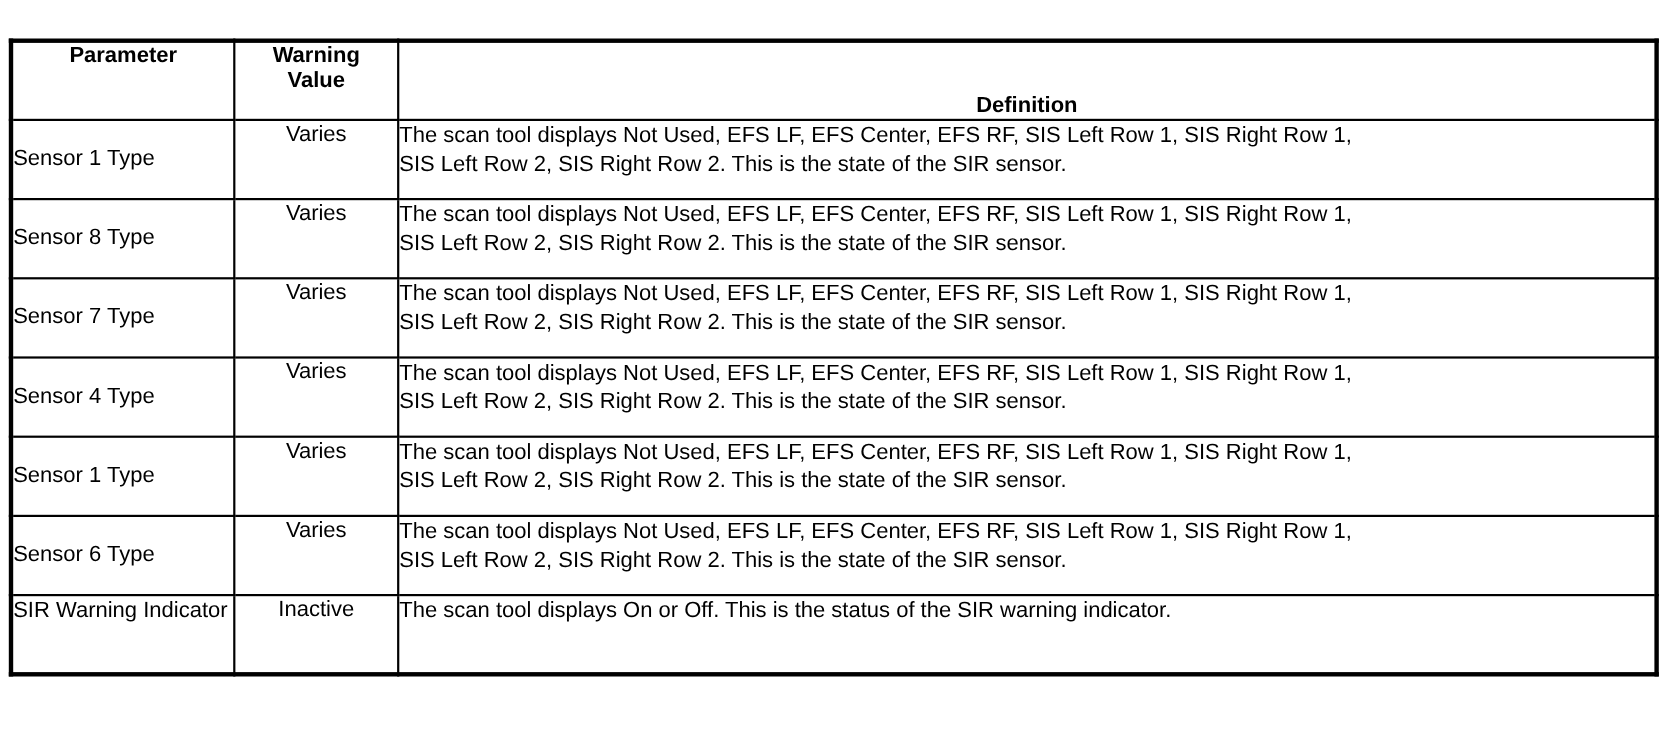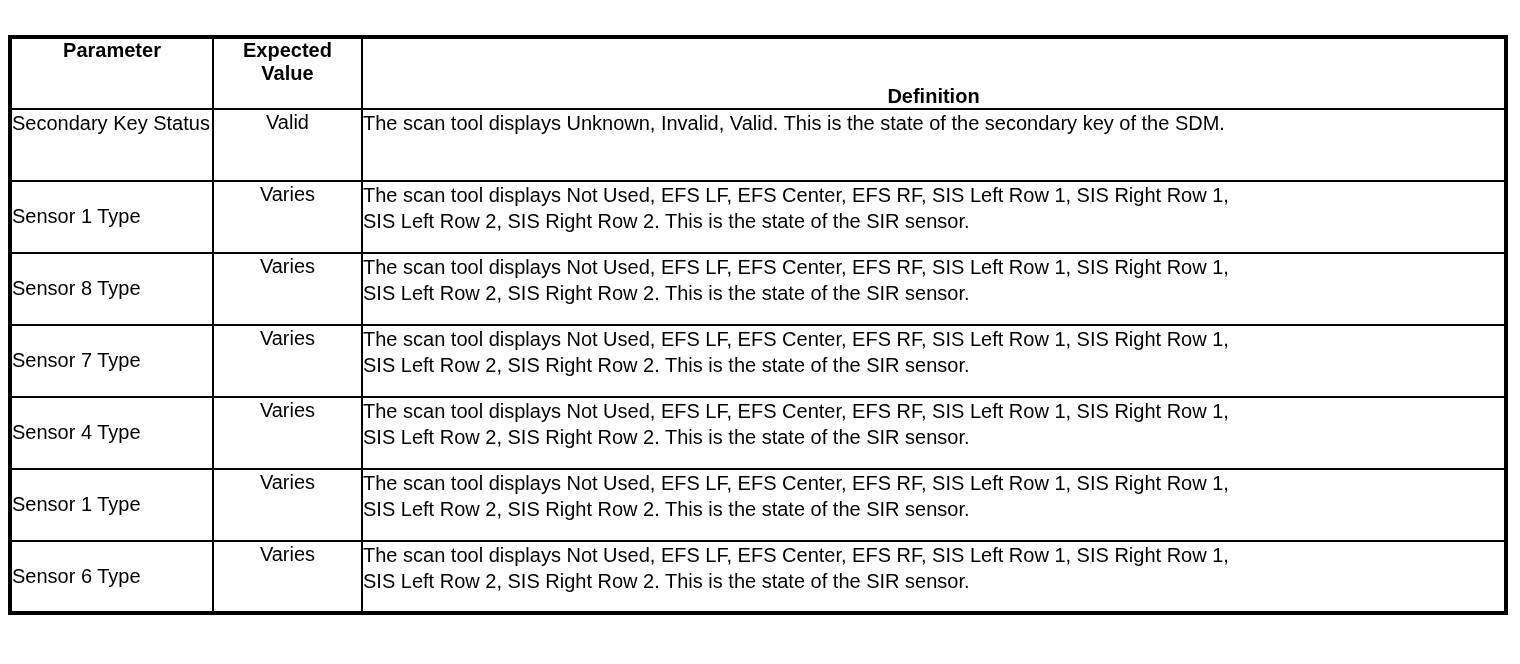--- a/index.html
+++ b/index.html
@@ -108,33 +108,28 @@
   <table class="param-table">
     <colgroup>
       <col class="col-parameter">
       <col class="col-expected">
       <col class="col-definition">
     </colgroup>
     <thead>
       <tr>
         <th class="h-parameter">Parameter</th>
         <th class="h-expected">
-          <span class="hdr-line">Expected</span>
+          <span class="hdr-line">Warning</span>
           <span class="hdr-line">Value</span>
         </th>
         <th class="h-definition">Definition</th>
       </tr>
     </thead>
     <tbody>
 
-      <tr>
-        <td class="c-parameter">Secondary Key Status</td>
-        <td class="c-expected">Valid</td>
-        <td class="c-definition">The scan tool displays Unknown, Invalid, Valid. This is the state of the secondary key of the SDM.</td>
-      </tr>
 
       <tr>
         <td class="c-parameter mid">Sensor 1 Type</td>
         <td class="c-expected">Varies</td>
         <td class="c-definition">The scan tool displays Not Used, EFS LF, EFS Center, EFS RF, SIS Left Row 1, SIS Right Row 1,
 SIS Left Row 2, SIS Right Row 2. This is the state of the SIR sensor.</td>
       </tr>
 
       <tr>
         <td class="c-parameter mid">Sensor 8 Type</td>
@@ -164,16 +159,21 @@
 SIS Left Row 2, SIS Right Row 2. This is the state of the SIR sensor.</td>
       </tr>
 
       <tr>
         <td class="c-parameter mid">Sensor 6 Type</td>
         <td class="c-expected">Varies</td>
         <td class="c-definition">The scan tool displays Not Used, EFS LF, EFS Center, EFS RF, SIS Left Row 1, SIS Right Row 1,
 SIS Left Row 2, SIS Right Row 2. This is the state of the SIR sensor.</td>
       </tr>
 
+      <tr>
+        <td class="c-parameter">SIR Warning Indicator</td>
+        <td class="c-expected">Inactive</td>
+        <td class="c-definition">The scan tool displays On or Off. This is the status of the SIR warning indicator.</td>
+      </tr>
 
     </tbody>
   </table>
 </div>
 
 </body></html>

